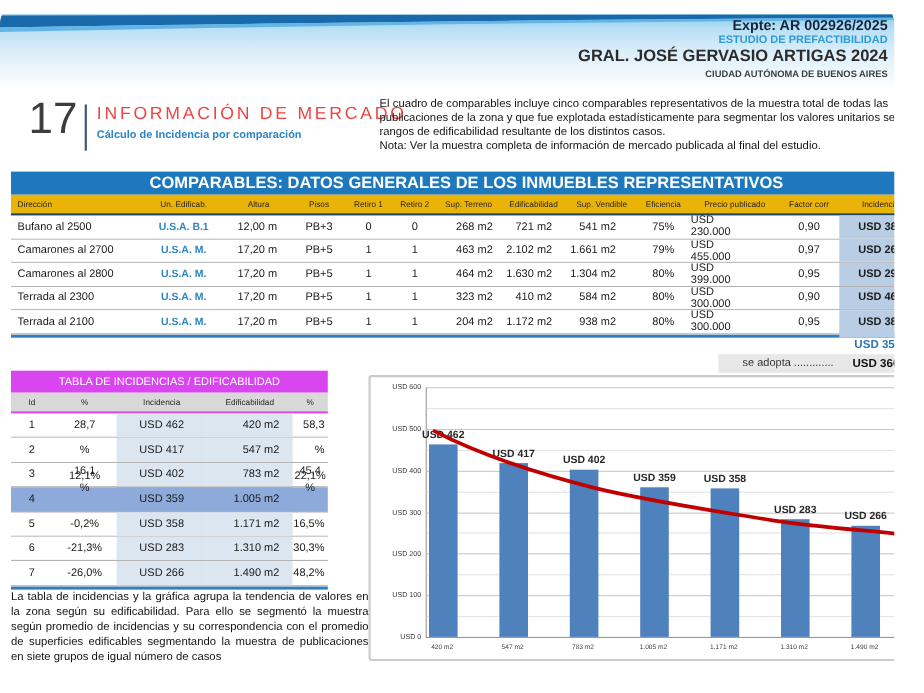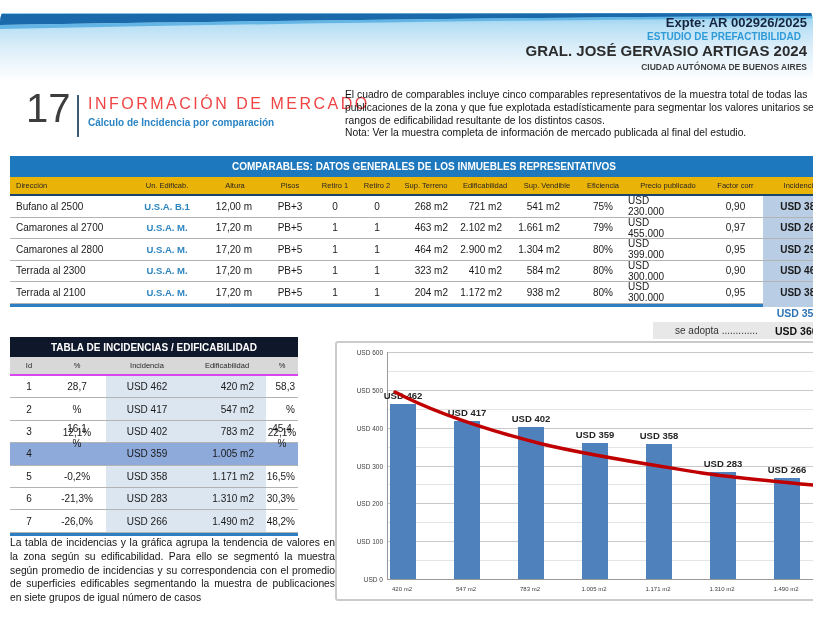--- a/index.html
+++ b/index.html
@@ -4,35 +4,35 @@
 <style>
   html,body{margin:0;padding:0;background:#fff;}
   .page{position:relative;width:813px;height:630px;background:#fff;overflow:hidden;
         font-family:"Liberation Sans",sans-serif;color:#1a1a1a;border-radius:22px;}
 
   
   .band{position:absolute;left:0;top:13px;width:840px;height:68px;
         background:linear-gradient(180deg,#8ecdec 0%,#b9e0f5 20%,#d9edf9 48%,#ffffff 100%);}
   .band svg{position:absolute;left:0;top:0;}
   .h-expte{position:absolute;right:6px;top:15px;font-size:13px;font-weight:700;color:#14243e;}
-  .h-study{position:absolute;right:12px;top:31px;font-size:10px;font-weight:700;color:#2f9bd6;}
+  .h-study{position:absolute;right:6px;top:31px;font-size:10px;font-weight:700;color:#2f9bd6;}
   .h-proj{position:absolute;right:6px;top:42px;font-size:15px;font-weight:700;color:#2b2b2b;}
   .h-city{position:absolute;right:6px;top:62px;font-size:8.5px;font-weight:700;color:#3f3f3f;}
 
   
   .sec-num{position:absolute;left:26px;top:86px;font-size:40px;font-weight:400;color:#3d3d3d;}
   .sec-bar{position:absolute;left:77px;top:95px;width:2px;height:42px;background:#3d5a73;}
   .sec-title{position:absolute;left:88px;top:95px;font-size:16px;letter-spacing:2.5px;color:#ef4444;}
   .sec-sub{position:absolute;left:88px;top:117px;font-size:10px;font-weight:700;color:#2b85c4;}
 
   .note{position:absolute;left:345px;top:89px;width:493px;font-size:10.3px;line-height:12.8px;color:#141414;}
 
   
   .c-table{position:absolute;left:10px;top:156px;width:828px;}
-  .tbl-title{height:21px;background:#1e78bd;color:#fff;font-size:10px;font-weight:700;
+  .tbl-title{height:21px;background:#1e78bd;color:#fff;font-size:15px;font-weight:700;
              display:flex;align-items:center;justify-content:center;}
   .c-head{display:flex;height:17px;background:#eab308;border-bottom:2px solid #17456e;
           font-size:7.5px;color:#262626;}
   .c-head>div,.c-row>div{display:flex;align-items:center;justify-content:center;box-sizing:border-box;}
   .c-rows{border-bottom:3px solid #2e7fc1;}
   .c-row{display:flex;height:20.5px;font-size:10px;border-bottom:1px solid #b3b3b3;background:#fff;}
   .c-head>div:nth-child(1),.c-row>div:nth-child(1){width:120px;justify-content:flex-start;padding-left:6px;}
   .c-head>div:nth-child(2),.c-row>div:nth-child(2){width:74px;}
   .c-head>div:nth-child(3),.c-row>div:nth-child(3){width:62px;}
   .c-row>div:nth-child(3){justify-content:flex-end;padding-right:14px;}
@@ -56,21 +56,21 @@
   .stub{position:absolute;left:763px;top:300px;width:75px;height:7px;background:#b9cde4;}
   .usd357{position:absolute;left:763px;top:307px;width:70px;text-align:center;
           color:#2e74b5;font-weight:700;font-size:10.5px;}
   .adopt{position:absolute;left:653px;top:322px;width:185px;height:17px;background:#e8e8e8;
          display:flex;align-items:center;font-size:10px;color:#333;}
   .adopt-label{margin-left:22px;}
   .adopt-value{position:absolute;left:122px;font-weight:700;color:#111;font-size:10.5px;}
 
   
   .i-table{position:absolute;left:10px;top:337px;width:288px;}
-  .i-title{height:20px;background:#0f172a;color:#fff;font-size:10px;font-weight:700;
+  .i-title{height:20px;background:#d946ef;color:#fff;font-size:10px;font-weight:400;
            display:flex;align-items:center;justify-content:center;}
   .i-head{display:flex;height:17px;background:#d8d8d8;border-bottom:2px solid #d946ef;
           font-size:7.5px;color:#262626;}
   .i-head>div,.i-row>div{display:flex;align-items:center;justify-content:center;box-sizing:border-box;}
   .i-rows{border-bottom:3px solid #2e7fc1;}
   .i-row{display:flex;height:21.4px;font-size:10px;border-bottom:1px solid #b3b3b3;background:#fff;}
   .i-head>div:nth-child(1),.i-row>div:nth-child(1){width:38px;}
   .i-head>div:nth-child(2),.i-row>div:nth-child(2){width:58px;}
   .i-head>div:nth-child(3),.i-row>div:nth-child(3){width:82px;}
   .i-head>div:nth-child(4),.i-row>div:nth-child(4){width:78px;}
@@ -179,21 +179,21 @@
         <div>USD 266</div>
       </div>
       <div class="c-row">
         <div>Camarones al 2800</div>
         <div>U.S.A. M.</div>
         <div>17,20 m</div>
         <div>PB+5</div>
         <div>1</div>
         <div>1</div>
         <div>464 m2</div>
-        <div>2.900 m2</div>
+        <div>1.630 m2</div>
         <div>1.304 m2</div>
         <div>80%</div>
         <div>USD 399.000</div>
         <div>0,95</div>
         <div>USD 291</div>
       </div>
       <div class="c-row">
         <div>Terrada al 2300</div>
         <div>U.S.A. M.</div>
         <div>17,20 m</div>

